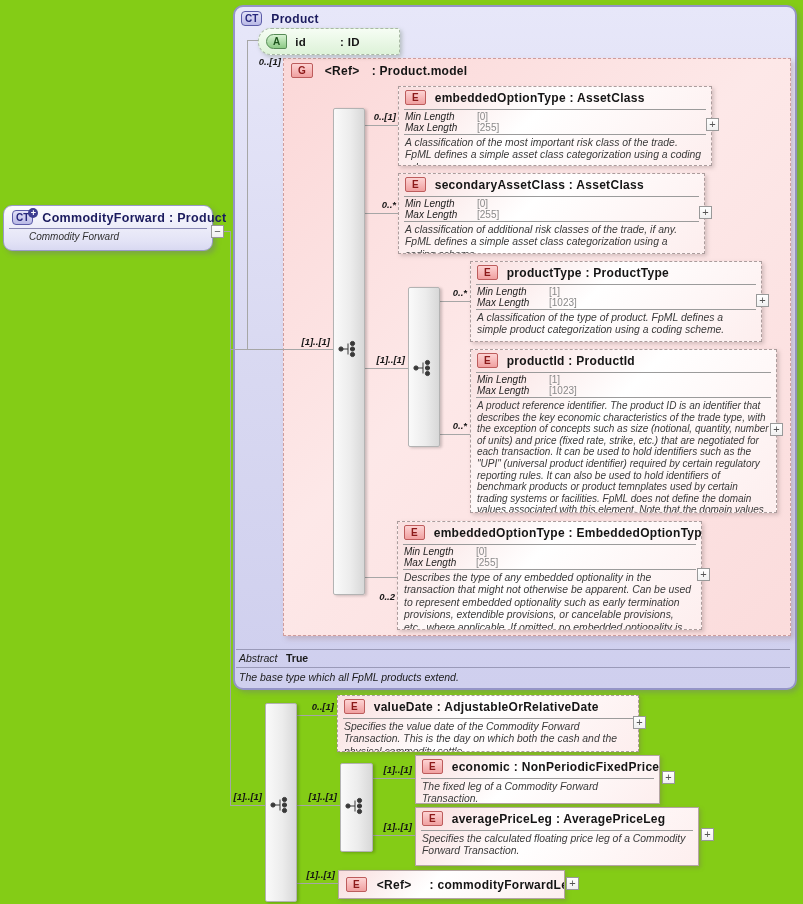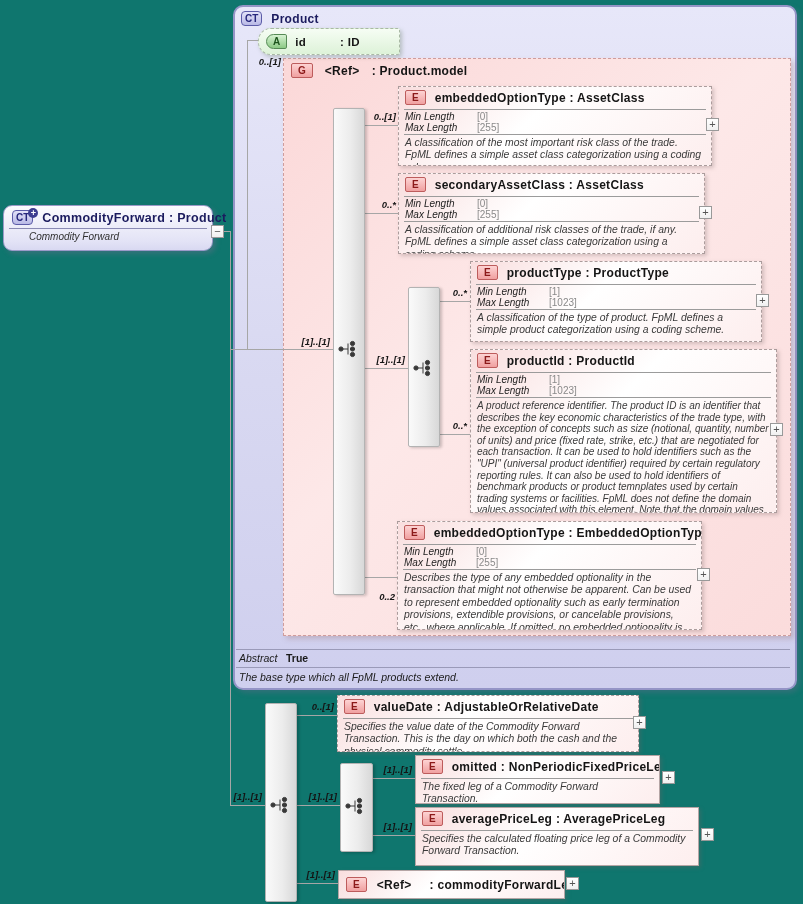--- a/index.html
+++ b/index.html
@@ -1,16 +1,16 @@
 <!DOCTYPE html>
 <html><head>
 <meta charset="utf-8">
 <style>
   html,body{margin:0;padding:0;background:#ffffff;}
-  #canvas{position:relative;width:803px;height:904px;background:#0f766e;overflow:hidden;
+  #canvas{position:relative;width:803px;height:904px;background:#84cc16;overflow:hidden;
           font-family:"Liberation Sans","DejaVu Sans",sans-serif;}
   .abs{position:absolute;}
   svg.lines{position:absolute;left:0;top:0;z-index:2;}
   
   .ctbox{background:linear-gradient(to bottom,#e7e7f9 0%,#d8d8f1 55%,#cfcfee 100%);
          border:2px solid #9494c6;border-radius:10px;z-index:1;
          box-shadow:3px 3px 5px rgba(110,110,140,0.35);}
   .rootbox{background:linear-gradient(to bottom,#fbfbfe 0%,#e3e3f6 80%,#d9d9f2 100%);
          border:1px solid #9a9ac8;border-radius:9px;z-index:3;
          box-shadow:3px 3px 5px rgba(110,110,140,0.4);display:flex;flex-direction:column;}
@@ -291,21 +291,21 @@
       <span class="etitle"><span>valueDate</span> <span>: AdjustableOrRelativeDate</span></span>
     </div>
     <div class="hr"></div>
     <div class="desc">Specifies the value date of the Commodity Forward Transaction. This is the day on which both the cash and the physical commodity settle.</div>
   </div>
   <div class="togglebox" style="left:633px;top:716px;">+</div>
 
   <div class="abs ebox solid" style="left:415px;top:755px;width:243px;height:47px;">
     <div class="title-row">
       <span class="badge badge-e">E</span>
-      <span class="etitle"><span>omitted</span> <span>: NonPeriodicFixedPriceLeg</span></span>
+      <span class="etitle"><span>economic</span> <span>: NonPeriodicFixedPriceLeg</span></span>
     </div>
     <div class="hr"></div>
     <div class="desc">The fixed leg of a Commodity Forward Transaction.</div>
   </div>
   <div class="togglebox" style="left:662px;top:771px;">+</div>
 
   <div class="abs ebox solid" style="left:415px;top:807px;width:282px;height:57px;">
     <div class="title-row">
       <span class="badge badge-e">E</span>
       <span class="etitle"><span>averagePriceLeg</span> <span>: AveragePriceLeg</span></span>

